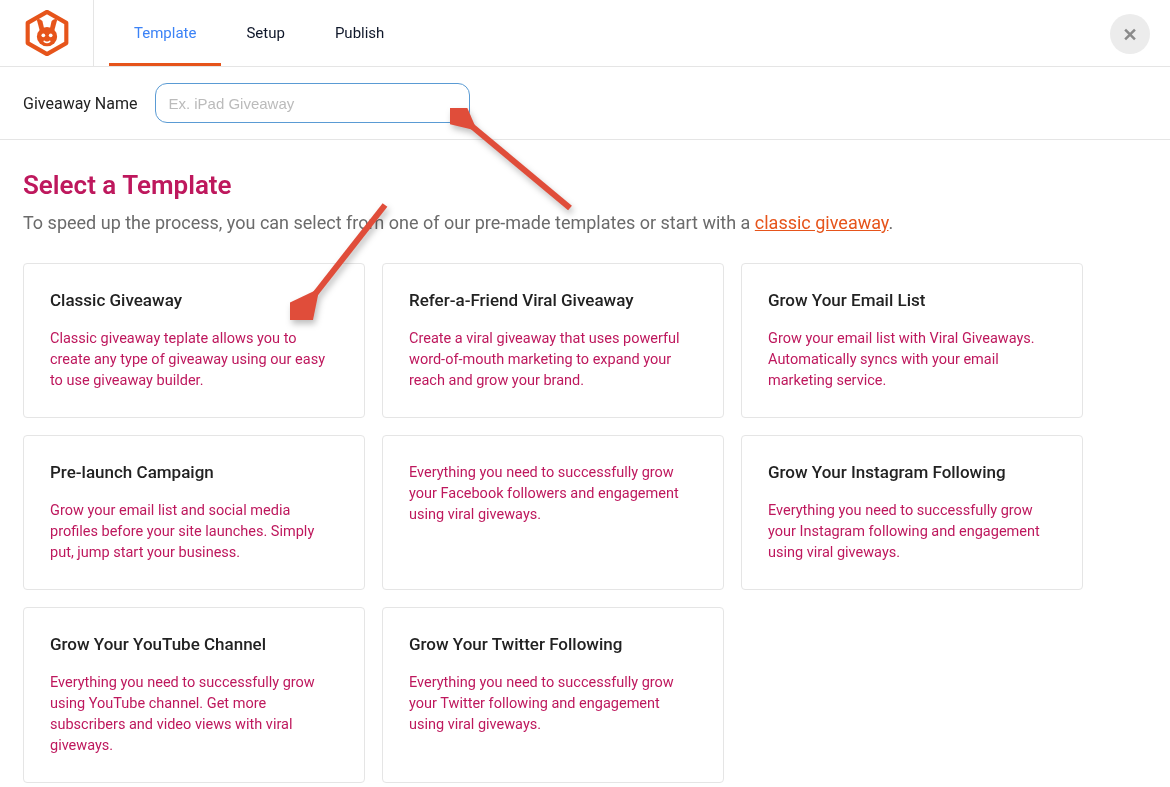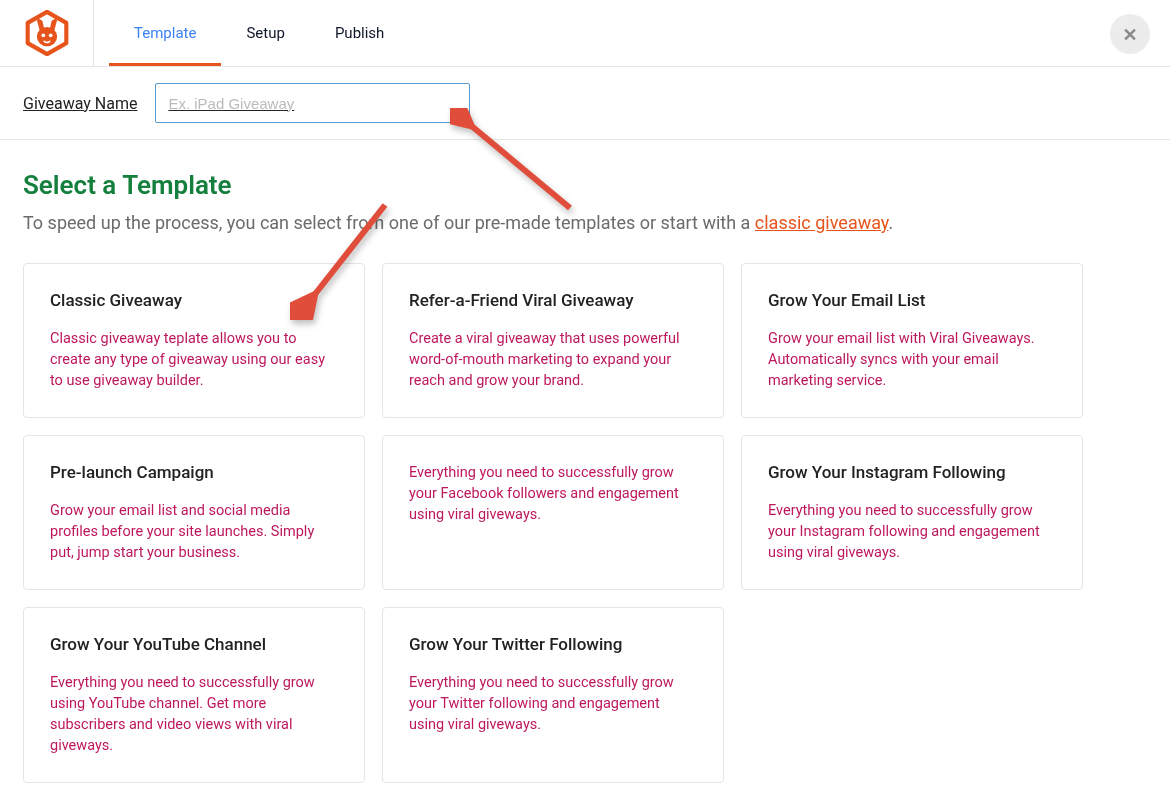--- a/index.html
+++ b/index.html
@@ -70,44 +70,43 @@
       font-size: 18px;
       font-weight: bold;
     }
     .namebar {
       display: flex;
       align-items: center;
       height: 73px;
       padding: 0 23px;
       border-bottom: 1px solid #e5e5e5;
       gap: 18px;
-      text-decoration: underline;
     }
     .namebar-label {
       font-size: 16px;
       color: #222;
     }
     .name-input {
       width: 315px;
       height: 40px;
       padding: 0 12px;
       border: 1px solid #5a9bd4;
-      border-radius: 2px;
+      border-radius: 12px;
       font-size: 15px;
       color: #333;
       outline: none;
     }
     .name-input::placeholder { color: #bbb; }
     .content {
       padding: 30px 23px 0 23px;
     }
     .section-title {
       font-size: 26px;
       font-weight: 600;
-      color: #15803d;
+      color: #be185d;
       margin-bottom: 12px;
     }
     .intro {
       font-size: 18px;
       color: #6b6b6b;
       margin-bottom: 30px;
     }
     .intro a {
       color: #e6541b;
       text-decoration: underline;

